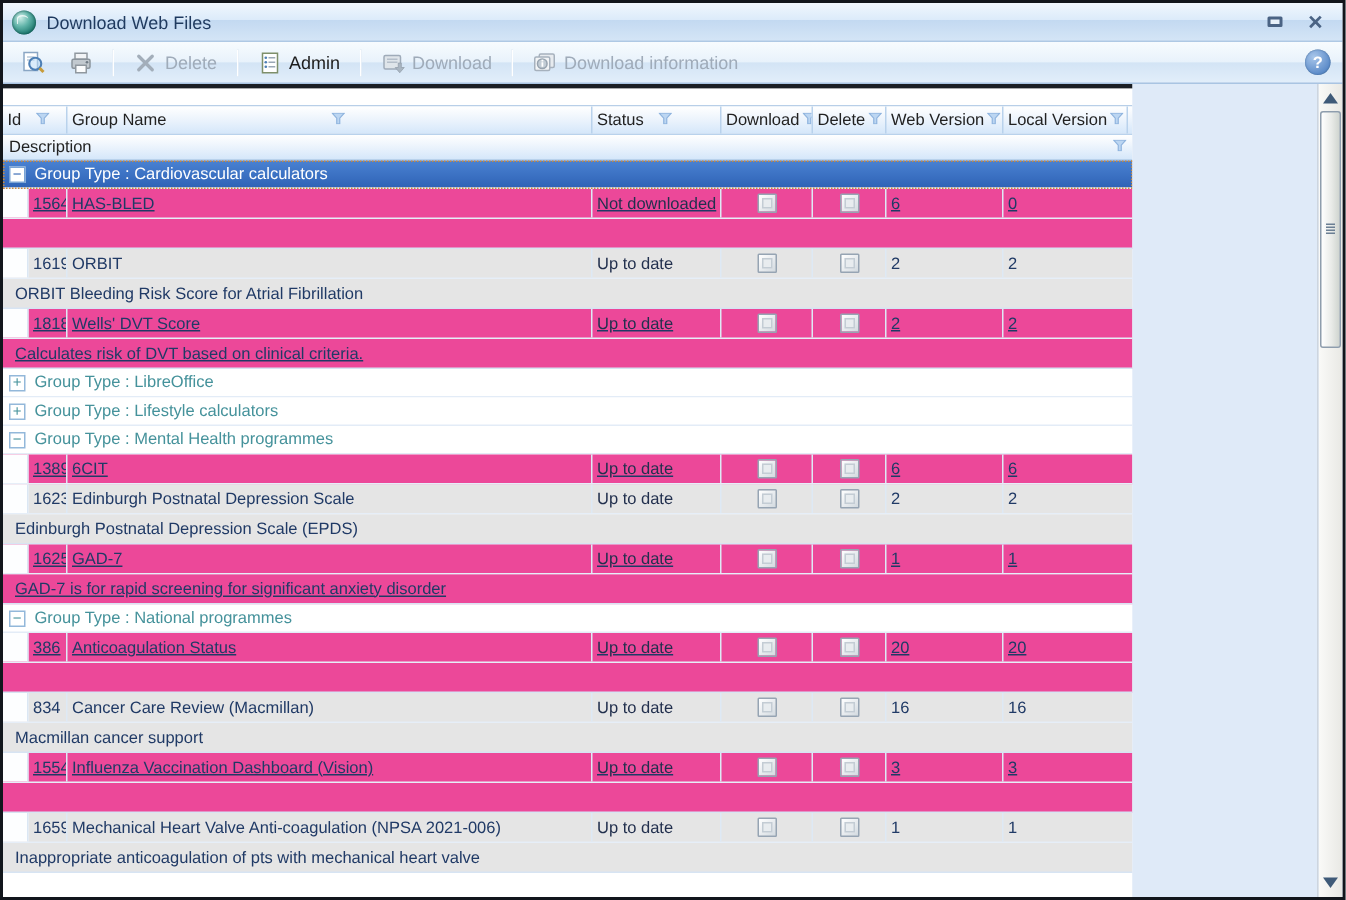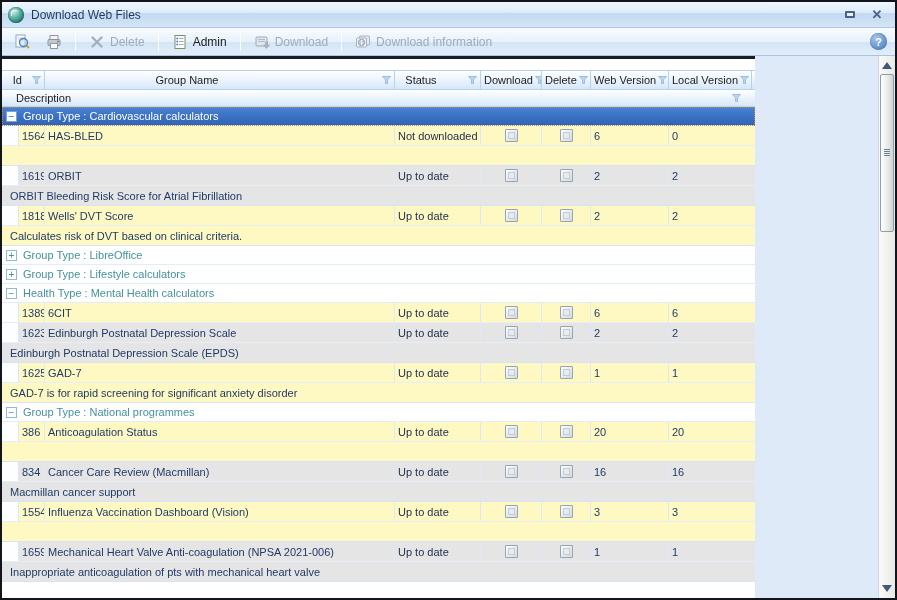--- a/index.html
+++ b/index.html
@@ -57,25 +57,25 @@
   .thumb{ position:absolute; left:1px; right:1px; top:18px; height:158px;
     border:1px solid #8e9dad; border-radius:2px;
     background:linear-gradient(90deg,#ffffff,#e9ebe8 55%, #cfd4cf); }
   .grip{ position:absolute; left:3px; right:3px; top:50%; margin-top:-5px; }
   .grip i{ display:block; height:1px; background:#6b7f93; margin:1px 0; }
 
   
   .gb-strip{ height:12px; background:#fff; border-bottom:1px solid #b8cfe8; }
   .hdr-row{ display:flex; height:19px;
     background:linear-gradient(#ffffff,#e9f2fc 55%, #d5e7fa);
-    border-bottom:1px solid #b9d2ec;text-align:right; }
+    border-bottom:1px solid #b9d2ec; }
   .hdr-cell{ display:flex; align-items:center; padding:0 3px; color:#222;
     border-right:1px solid #b9d2ec; overflow:hidden; white-space:nowrap; }
   .hdr-cell span{ flex:1; }
-  .desc-band{ display:flex; align-items:center; height:17px; padding:0 14px; color:#222;
+  .desc-band{ display:flex; align-items:center; height:17px; padding:0 4px; color:#222;
     background:linear-gradient(#ffffff,#e9f2fc 55%, #d5e7fa);
     border-bottom:1px solid #b9d2ec; }
   .desc-band .dlabel{ flex:1; }
   .funnel{ flex:none; margin-left:2px; }
 
   
   .group-row{ height:19px; display:flex; align-items:center; gap:6px; padding-left:4px;
     background:#fff; border-bottom:1px solid #e3ecf7; color:#45929b; }
   .group-row.selected{
     background:linear-gradient(#4a82d2,#2f63b6); color:#ffffff;
@@ -90,21 +90,21 @@
   .c-indent{ width:17px; background:#fdfeff; border-right:1px solid #dbe7f4; padding:0; }
   .c-id{ width:26px; }
   .c-name{ width:350px; }
   .c-status{ width:86px; color:#22304e; }
   .c-dl{ width:61px; justify-content:center; }
   .c-del{ width:49px; justify-content:center; }
   .c-web{ width:78px; }
   .c-loc{ width:83px; border-right:none; }
   .desc-row{ height:20px; display:flex; align-items:center; padding-left:8px;
     color:#203a66; border-bottom:1px solid #d7e4f3; }
-  .tint-g{ background:#fef9c3; }
+  .tint-g{ background:#ec4899;text-decoration:underline; }
   .tint-w{ background:#e5e5e5; }
 
   .cbx{ width:13px; height:13px; border:1px solid #96a4b3; border-radius:1px;
     background:linear-gradient(135deg,#ffffff,#d3dae0); position:relative; }
   .cbx::after{ content:""; position:absolute; left:2px; top:2px; right:2px; bottom:2px;
     background:#e8ecef; border:1px solid #c3ccd4; }
 
   
   .icon16{ width:16px; height:16px; flex:none; }
 </style>
@@ -298,21 +298,21 @@
           <div class="group-row">
             <span class="expand-box">+</span>
             <span>Group Type : LibreOffice</span>
           </div>
           <div class="group-row">
             <span class="expand-box">+</span>
             <span>Group Type : Lifestyle calculators</span>
           </div>
           <div class="group-row">
             <span class="expand-box">−</span>
-            <span>Health Type : Mental Health calculators</span>
+            <span>Group Type : Mental Health programmes</span>
           </div>
           <div class="item-row tint-g">
             <div class="cell c-indent"></div>
             <div class="cell c-id">1389</div>
             <div class="cell c-name">6CIT</div>
             <div class="cell c-status">Up to date</div>
             <div class="cell c-dl">
               <span class="cbx"></span>
             </div>
             <div class="cell c-del">

